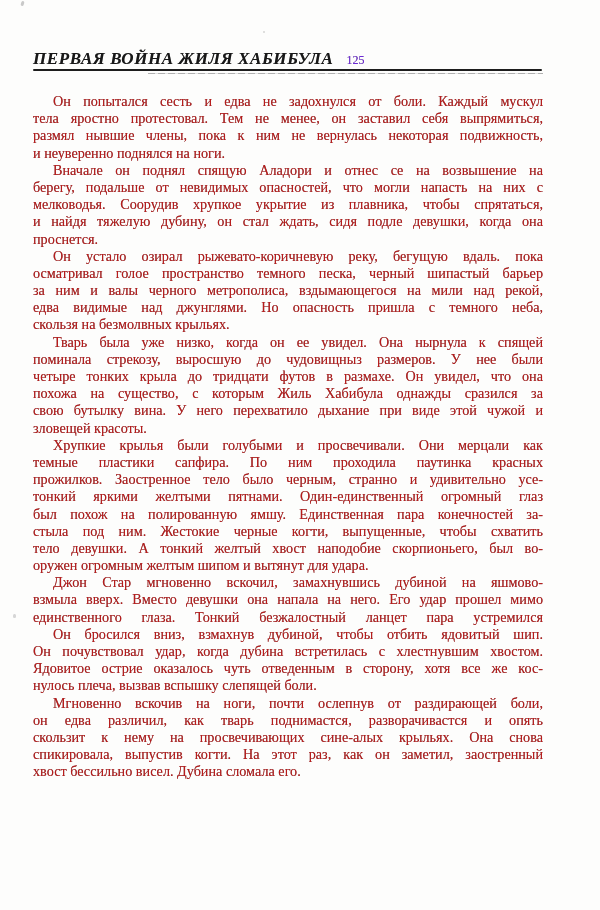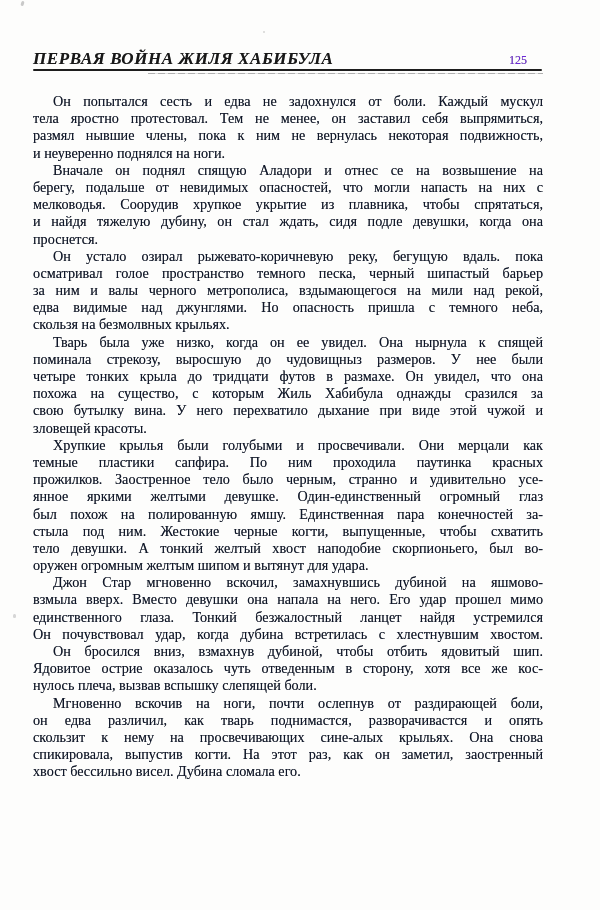--- a/index.html
+++ b/index.html
@@ -3,21 +3,21 @@
 <meta charset="utf-8">
 <style>
   html,body{margin:0;padding:0;background:#e8e8e8;}
   .page{
     position:relative;width:600px;height:910px;background:#fdfdfc;
     overflow:hidden;font-family:"Liberation Serif","DejaVu Serif",serif;
   }
   
   .header{
     position:absolute;left:33px;top:49px;width:509px;
-    display:flex;justify-content:space-between;align-items:baseline;gap:13px;
+    display:flex;justify-content:flex-start;align-items:baseline;gap:13px;
   }
   .running-title{
     font-style:italic;font-weight:bold;font-size:17px;letter-spacing:.6px;
     color:#181818;white-space:nowrap;
     text-shadow:0 0 .4px rgba(0,0,0,.45);
   }
   .page-number{
     font-size:12px;color:#6d28d9;padding-right:15px;
     text-shadow:0 0 .4px rgba(0,0,0,.45);
   }
@@ -25,21 +25,21 @@
     position:absolute;left:33px;top:69px;width:509px;height:2px;
     background:#1d1d1d;border-radius:1px;
   }
   .rule-shadow{
     position:absolute;left:148px;top:73px;width:395px;height:1px;opacity:.75;
     background:repeating-linear-gradient(90deg,#969696 0 7px,#d9d9d9 7px 10px);
   }
   
   .body-text{
     position:absolute;left:33px;top:93px;width:510px;
-    font-size:14.2px;line-height:17.2px;color:#0f172a;
+    font-size:14.2px;line-height:17.2px;color:#b91c1c;
     text-shadow:0 0 .35px rgba(0,0,0,.5);
   }
   .line{
     text-align:justify;
     text-align-last:justify;
     height:17.2px;overflow:visible;
   }
   .line.first{text-indent:20px;}
   .line.last{text-align-last:left;}
   
@@ -82,30 +82,30 @@
       <div class="line last">скользя на безмолвных крыльях.</div>
       <div class="line first">Тварь была уже низко, когда он ее увидел. Она нырнула к спящей</div>
       <div class="line">поминала стрекозу, выросшую до чудовищныз размеров. У нее были</div>
       <div class="line">четыре тонких крыла до тридцати футов в размахе. Он увидел, что она</div>
       <div class="line">похожа на существо, с которым Жиль Хабибула однажды сразился за</div>
       <div class="line">свою бутылку вина. У него перехватило дыхание при виде этой чужой и</div>
       <div class="line last">зловещей красоты.</div>
       <div class="line first">Хрупкие крылья были голубыми и просвечивали. Они мерцали как</div>
       <div class="line">темные пластики сапфира. По ним проходила паутинка красных</div>
       <div class="line">прожилков. Заостренное тело было черным, странно и удивительно усе-</div>
-      <div class="line">янное яркими желтыми девушке. Один-единственный огромный глаз</div>
+      <div class="line">тонкий яркими желтыми пятнами. Один-единственный огромный глаз</div>
       <div class="line">был похож на полированную ямшу. Единственная пара конечностей за-</div>
       <div class="line">стыла под ним. Жестокие черные когти, выпущенные, чтобы схватить</div>
       <div class="line">тело девушки. А тонкий желтый хвост наподобие скорпионьего, был во-</div>
       <div class="line last">оружен огромным желтым шипом и вытянут для удара.</div>
       <div class="line first">Джон Стар мгновенно вскочил, замахнувшись дубиной на яшмово-</div>
       <div class="line">взмыла вверх. Вместо девушки она напала на него. Его удар прошел мимо</div>
-      <div class="line">единственного глаза. Тонкий безжалостный ланцет найдя устремился</div>
+      <div class="line">единственного глаза. Тонкий безжалостный ланцет пара устремился</div>
+      <div class="line first">Он бросился вниз, взмахнув дубиной, чтобы отбить ядовитый шип.</div>
       <div class="line">Он почувствовал удар, когда дубина встретилась с хлестнувшим хвостом.</div>
-      <div class="line first">Он бросился вниз, взмахнув дубиной, чтобы отбить ядовитый шип.</div>
       <div class="line">Ядовитое острие оказалось чуть отведенным в сторону, хотя все же кос-</div>
       <div class="line last">нулось плеча, вызвав вспышку слепящей боли.</div>
       <div class="line first">Мгновенно вскочив на ноги, почти ослепнув от раздирающей боли,</div>
       <div class="line">он едва различил, как тварь поднимастся, разворачивастся и опять</div>
       <div class="line">скользит к нему на просвечивающих сине-алых крыльях. Она снова</div>
       <div class="line">спикировала, выпустив когти. На этот раз, как он заметил, заостренный</div>
       <div class="line last">хвост бессильно висел. Дубина сломала его.</div>
     </div>
 
 </div>

